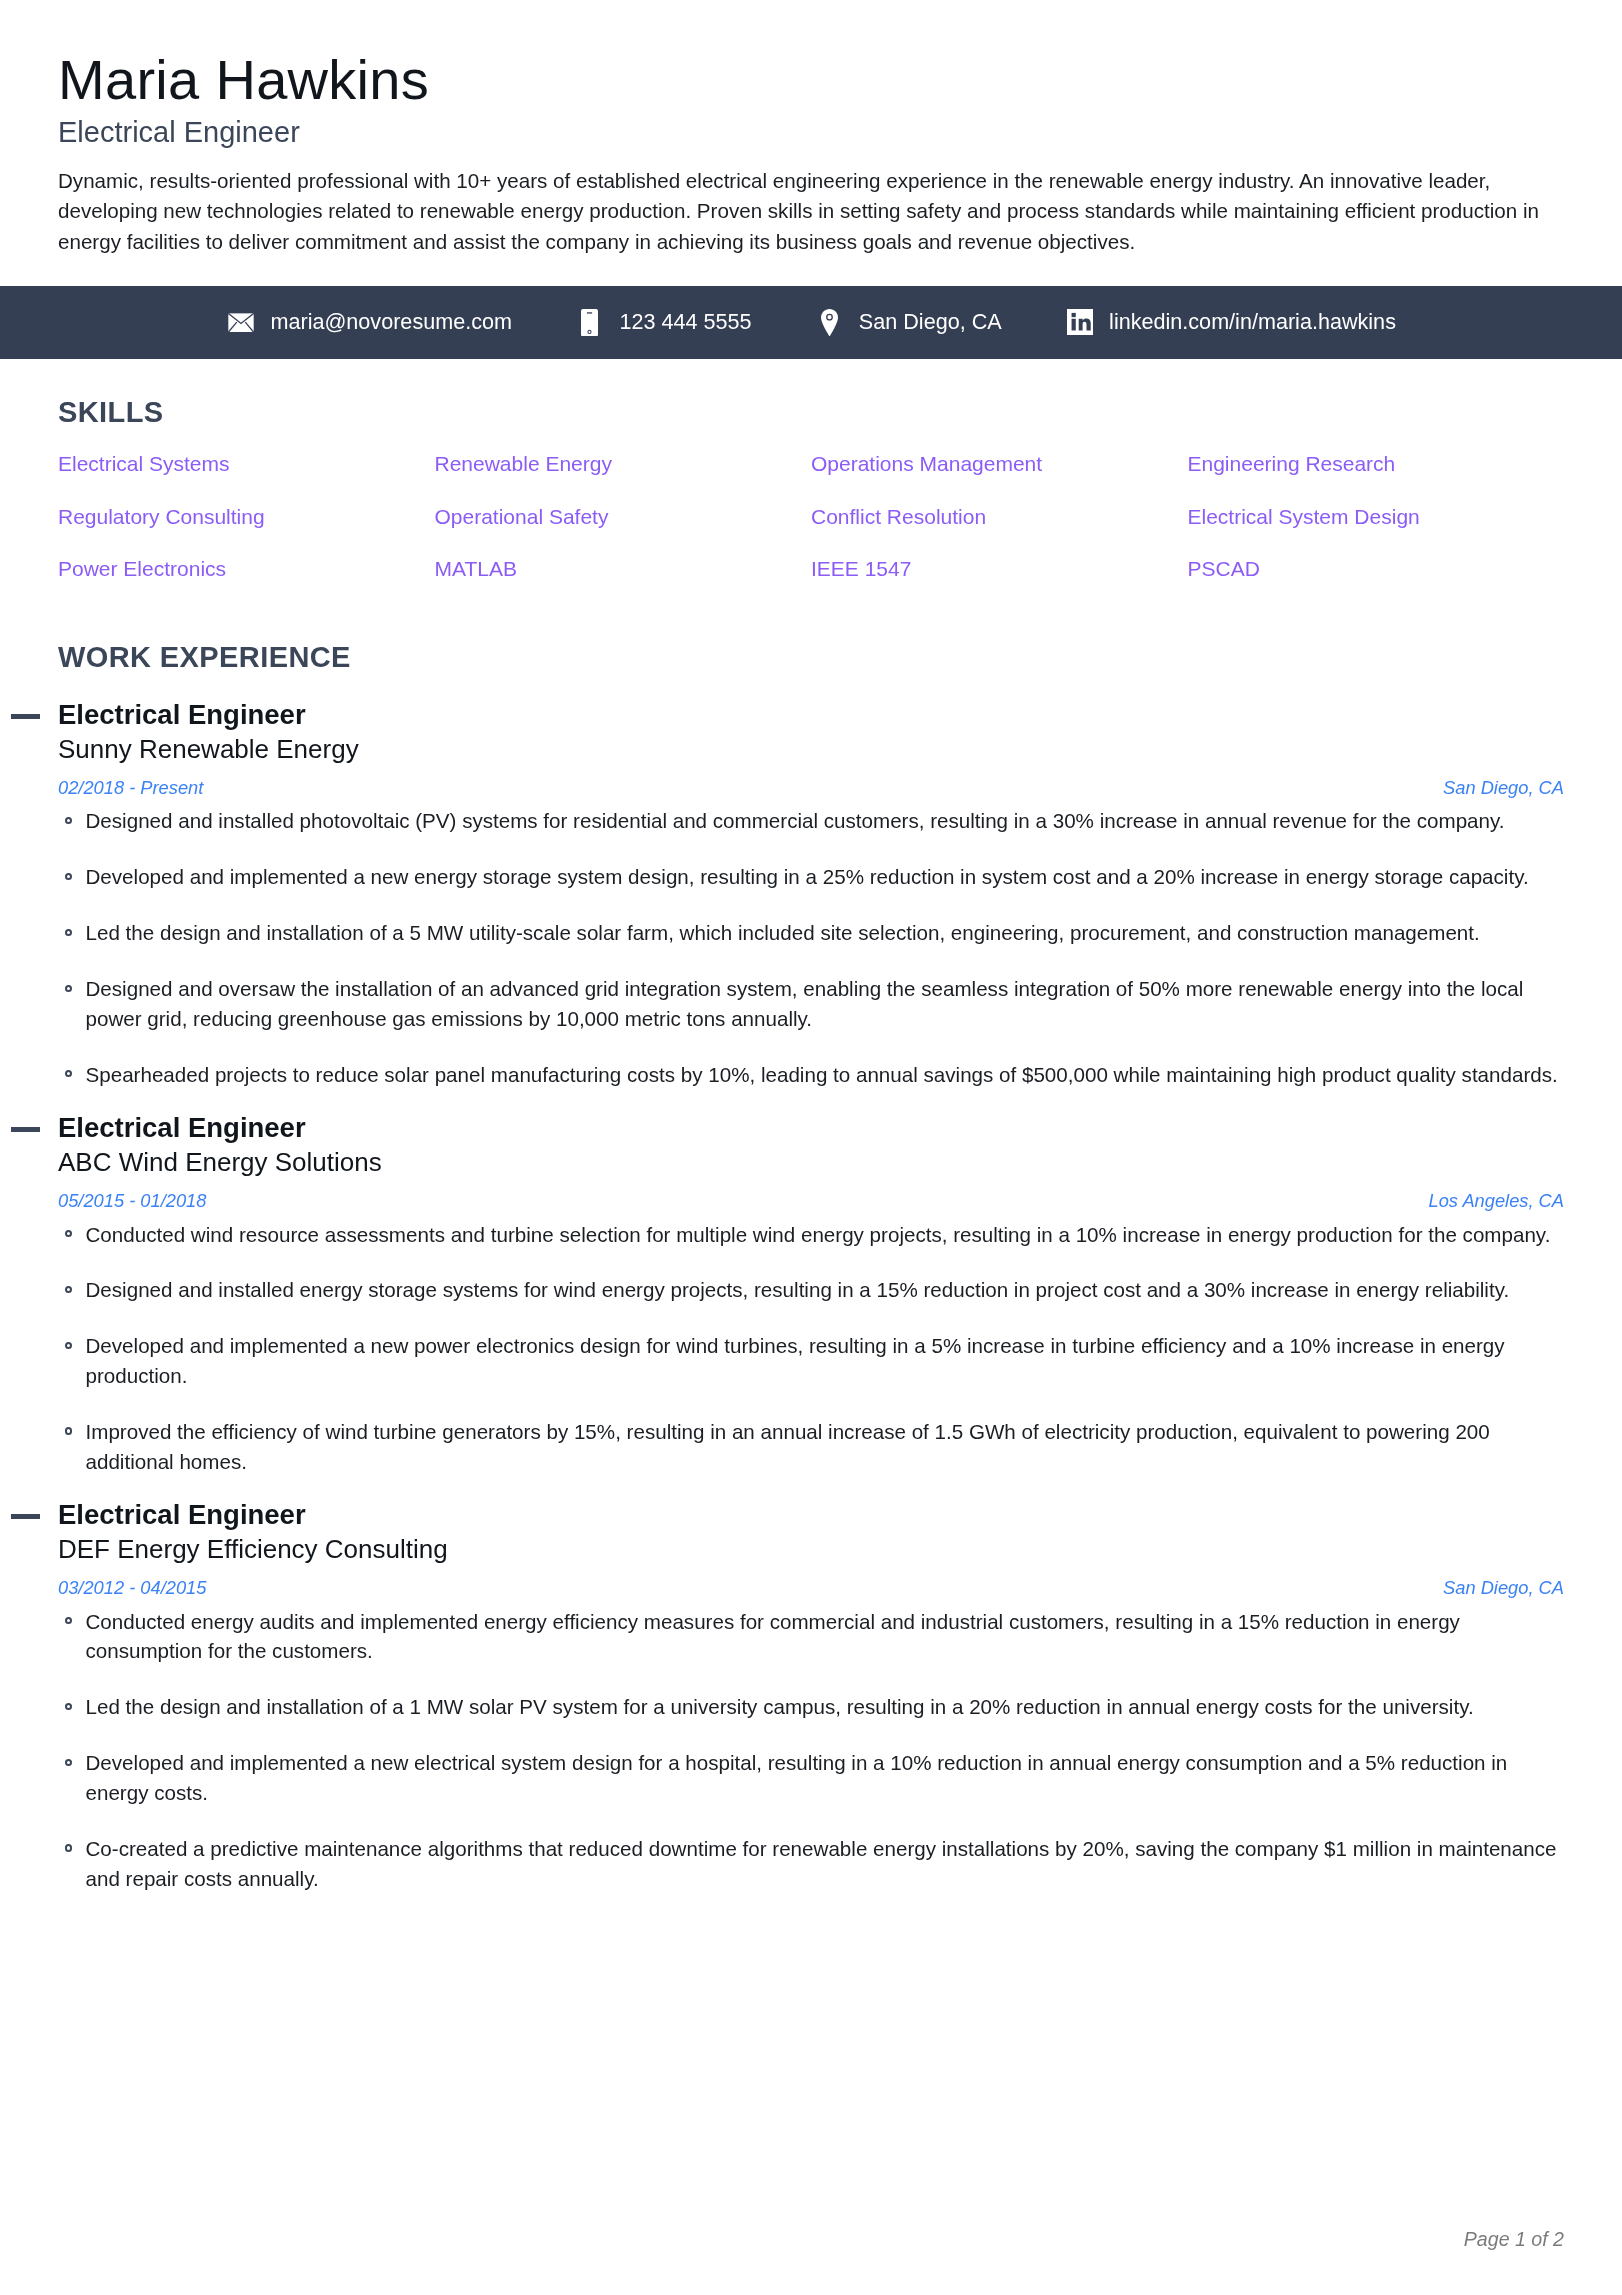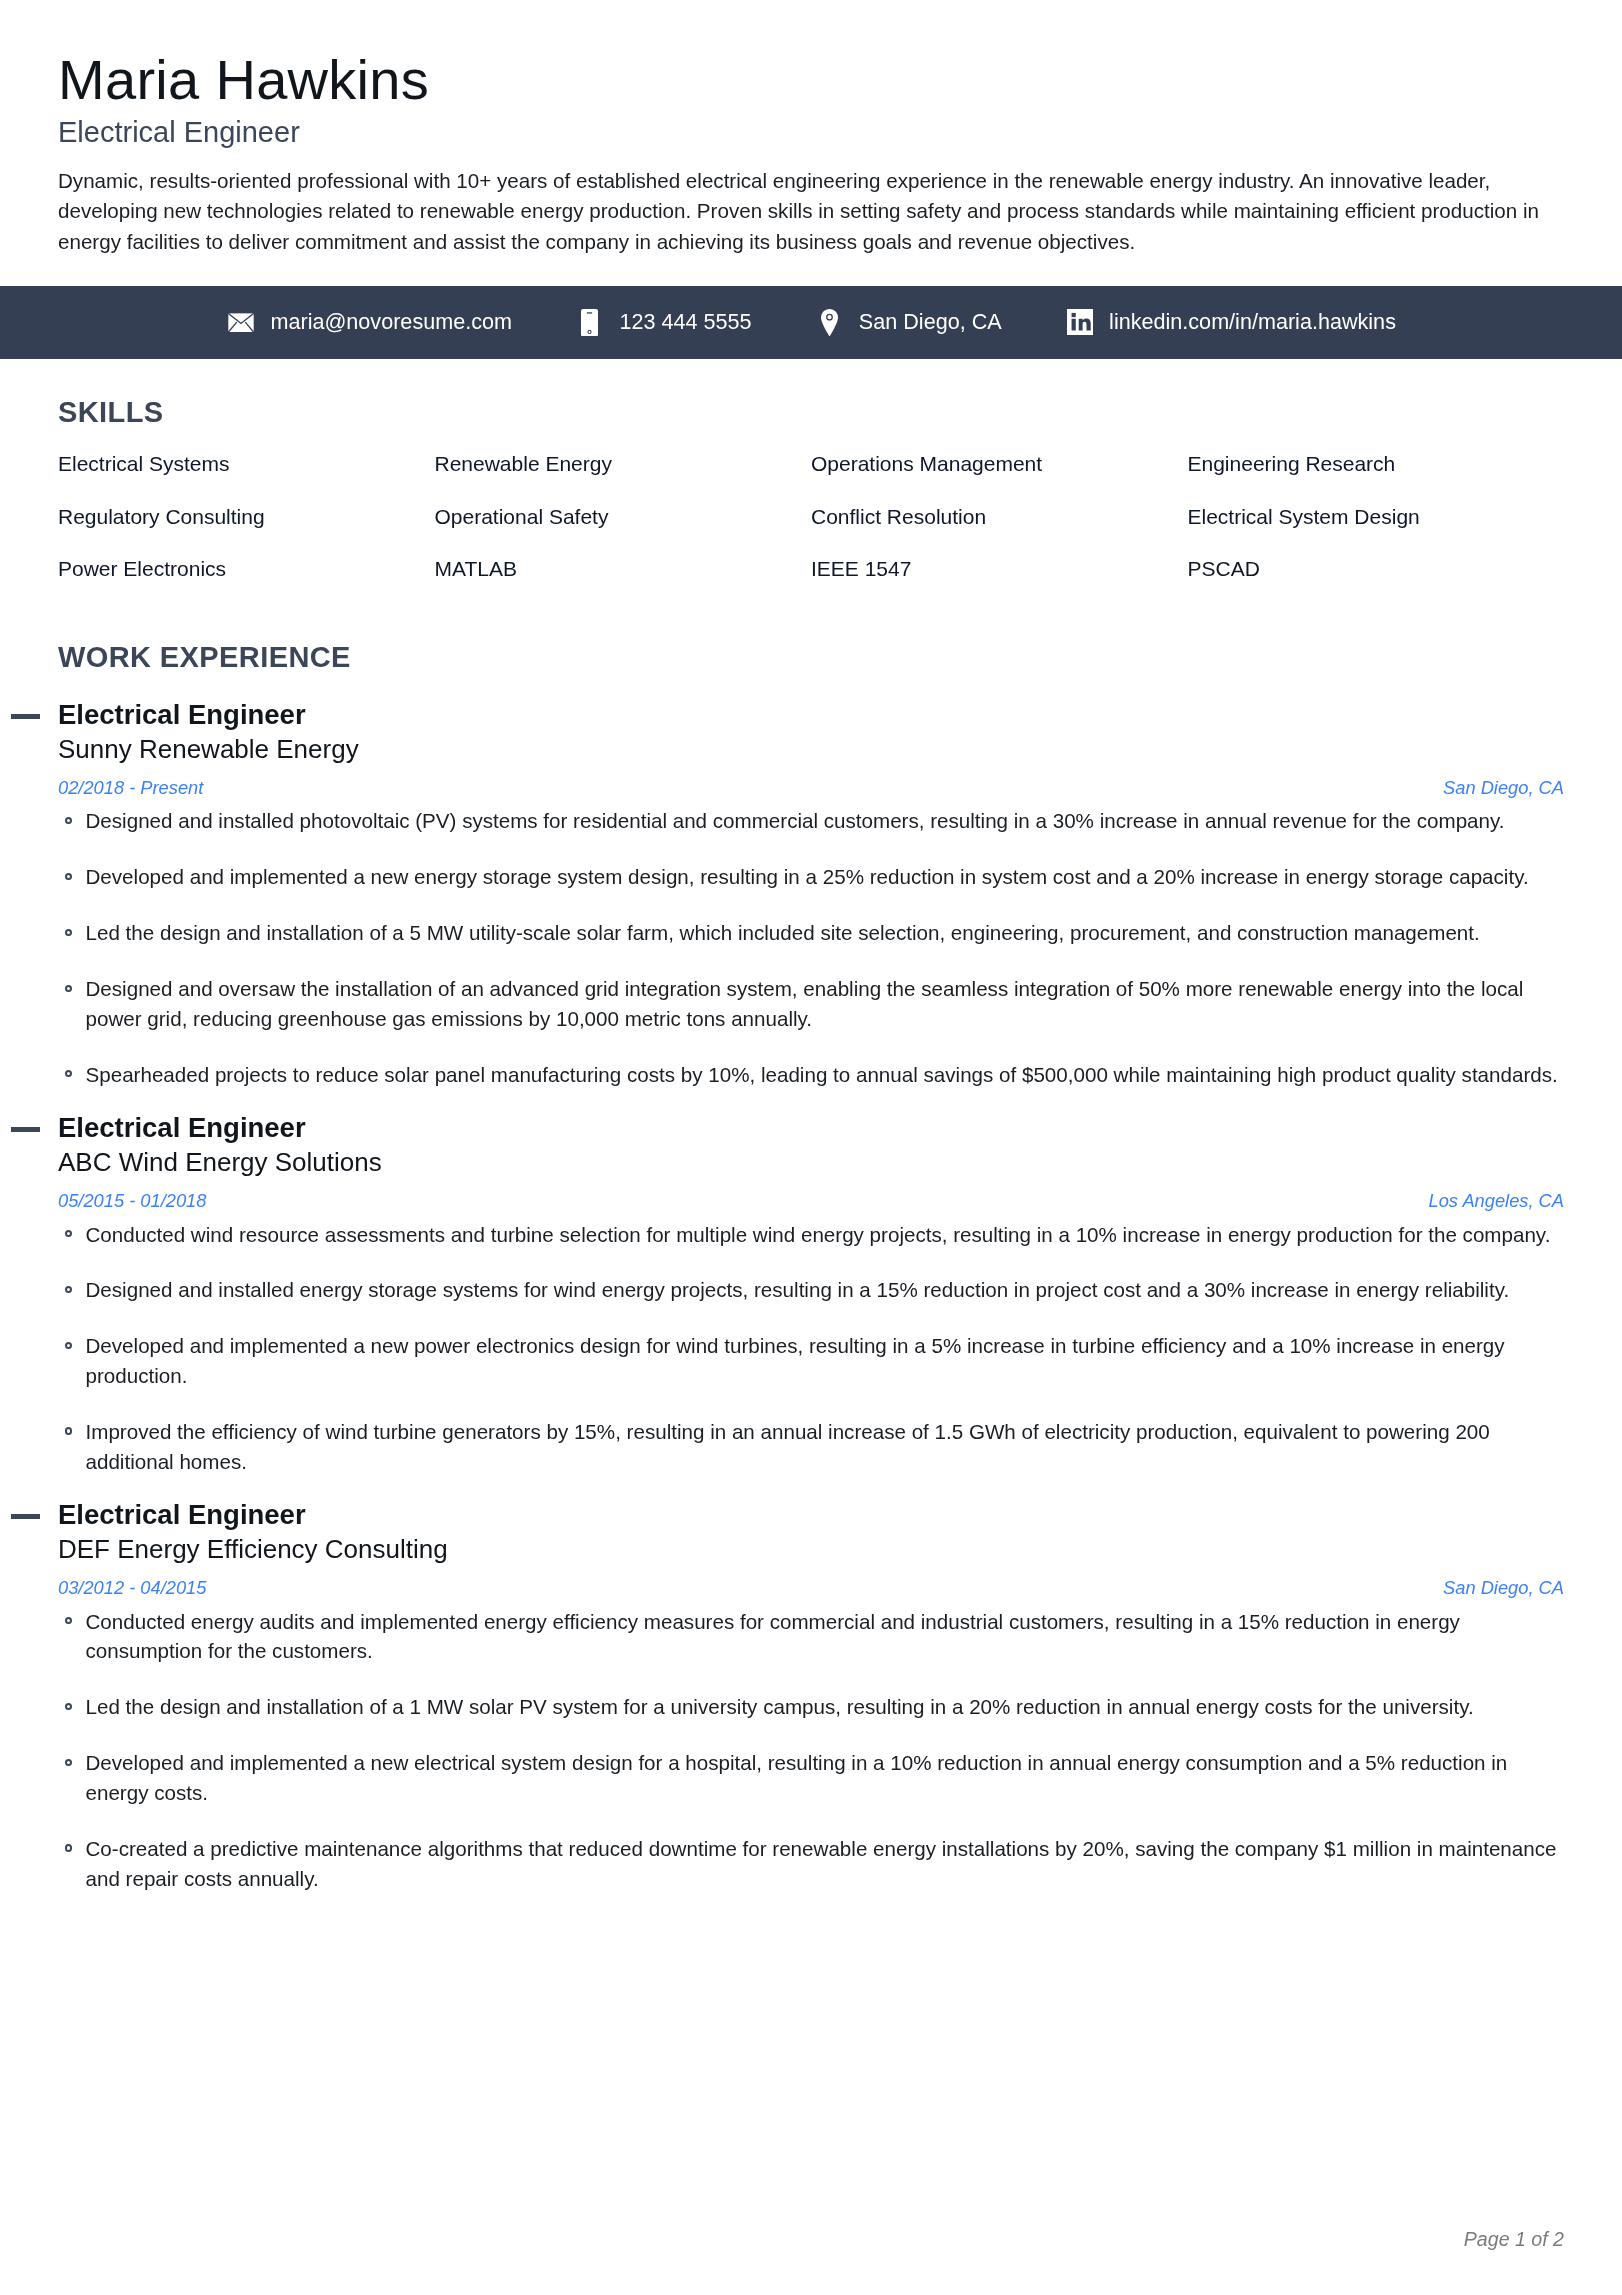--- a/index.html
+++ b/index.html
@@ -93,21 +93,21 @@
 
   
   .skills-grid {
     display: grid;
     grid-template-columns: repeat(4, 1fr);
     row-gap: 27.5px;
     column-gap: 0;
   }
   .skill {
     font-size: 21px;
-    color: #0f172a;
+    color: #8b5cf6;
     line-height: 1.2;
   }
 
   
   .work-section { margin-top: 59px; }
   .work-section .section-title { margin-bottom: 25px; }
 
   .job {
     position: relative;
     padding-left: 0;

